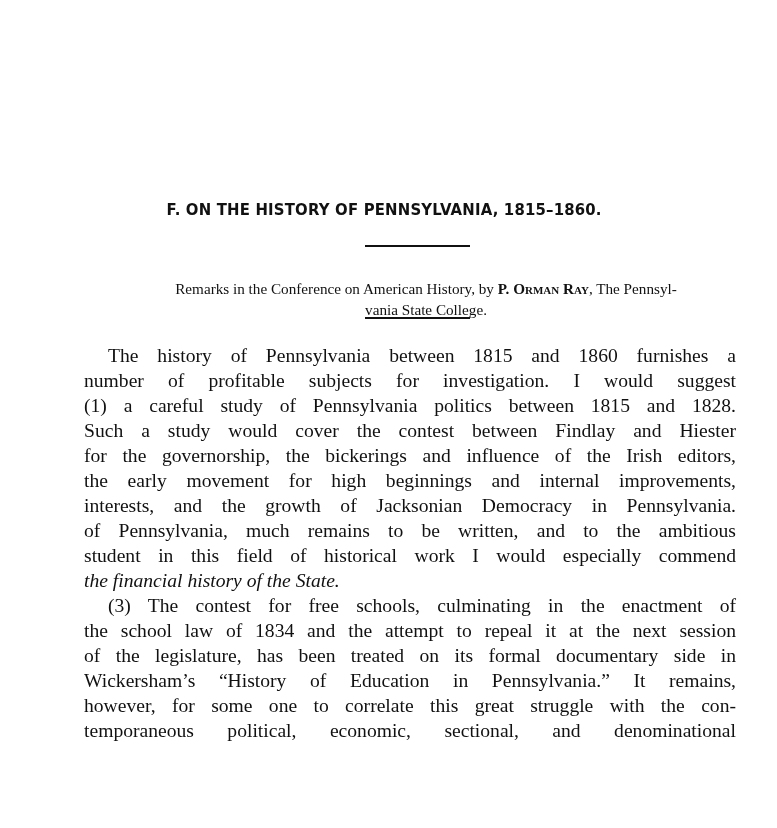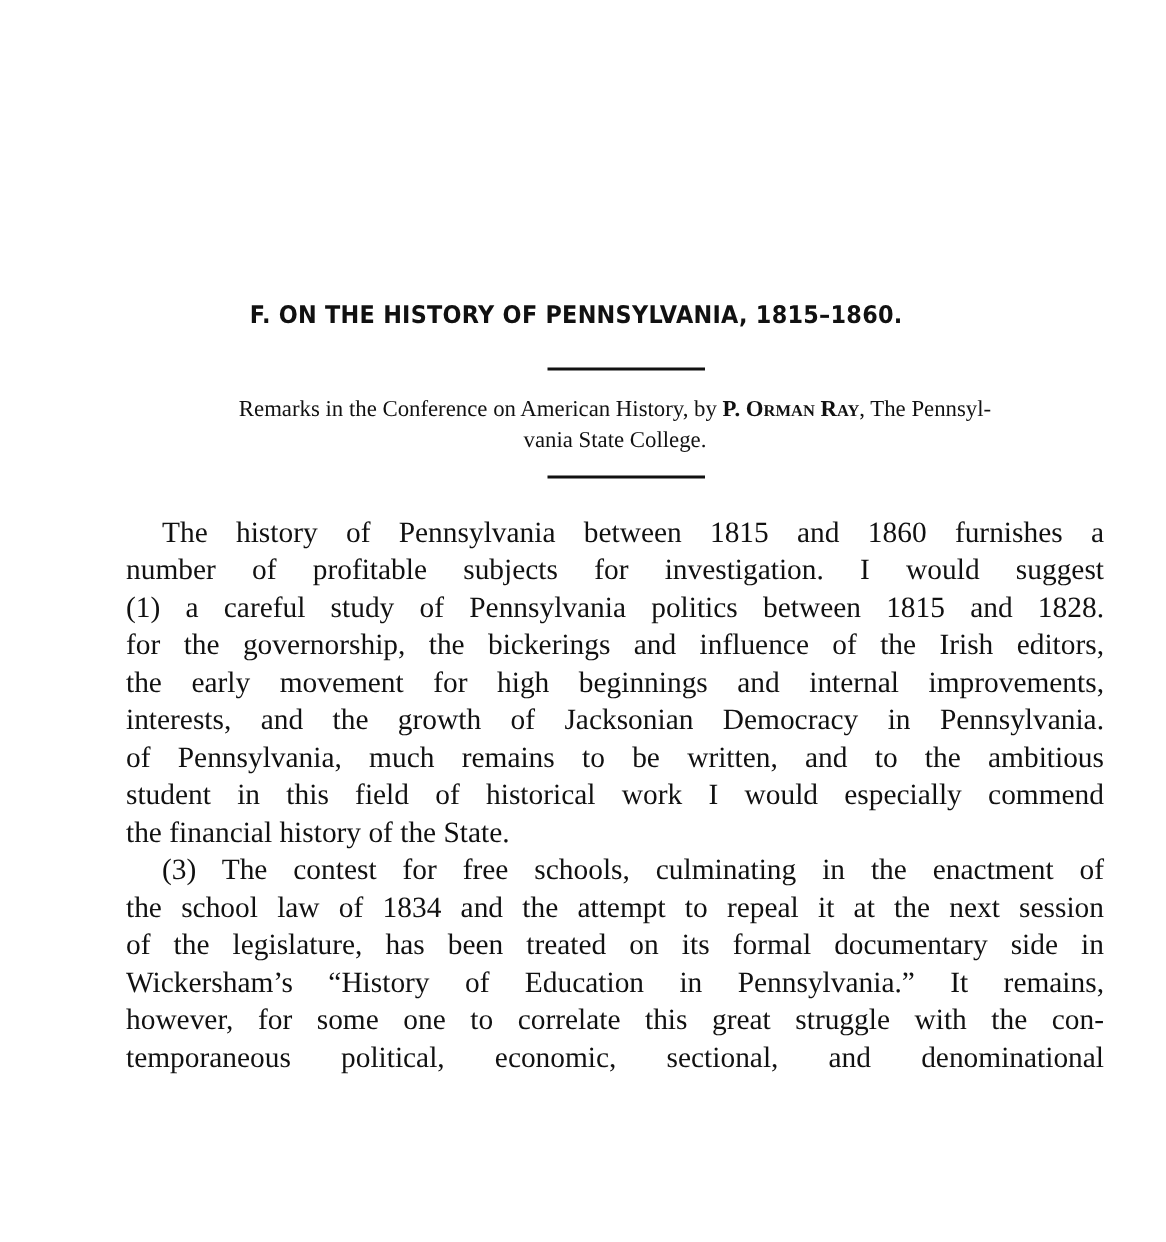--- a/index.html
+++ b/index.html
@@ -42,21 +42,21 @@
       height: 0;
       border-top: 2px solid #111;
     }
     .rule.r1 { top: 245px; }
     .rule.r2 { top: 317px; }
     .byline {
       position: absolute;
       top: 262px;
       left: 84px;
       width: 652px;
-      margin: 0;
+      margin: 16px;
       font-family: "Liberation Serif", "DejaVu Serif", serif;
       font-size: 15.2px;
       line-height: 21px;
       text-align: justify;
       text-align-last: center;
     }
     .byline .author {
       font-variant: small-caps;
       font-weight: bold;
     }
@@ -72,20 +72,21 @@
     .line {
       display: block;
       text-align: justify;
       text-align-last: justify;
       white-space: nowrap;
       height: 25px;
       overflow: visible;
     }
     .line.last {
       text-align-last: left;
+      font-style: italic;
     }
     .line.indent {
       padding-left: 24px;
     }
   </style>
 </head>
 <body>
 
 <div class="page">
 
@@ -96,20 +97,21 @@
   <p class="byline"><span>Remarks in the Conference on American History, by </span><span class="author">P. Orman Ray</span><span>, The Pennsyl-</span><br><span>vania State College.</span></p>
 
   <div class="rule r2"></div>
 
   <div class="body-text">
 
     <div class="paragraph">
       <span class="line indent">The history of Pennsylvania between 1815 and 1860 furnishes a</span>
       <span class="line">number of profitable subjects for investigation.  I would suggest</span>
       <span class="line">(1) a careful study of Pennsylvania politics between 1815 and 1828.</span>
+      <span class="line">Such a study would cover the contest between Findlay and Hiester</span>
       <span class="line">for the governorship, the bickerings and influence of the Irish editors,</span>
       <span class="line">the early movement for high beginnings and internal improvements,</span>
       <span class="line">interests, and the growth of Jacksonian Democracy in Pennsylvania.</span>
     </div>
 
     <div class="paragraph">
       <span class="line">of Pennsylvania, much remains to be written, and to the ambitious</span>
       <span class="line">student in this field of historical work I would especially commend</span>
       <span class="line last">the financial history of the State.</span>
     </div>

